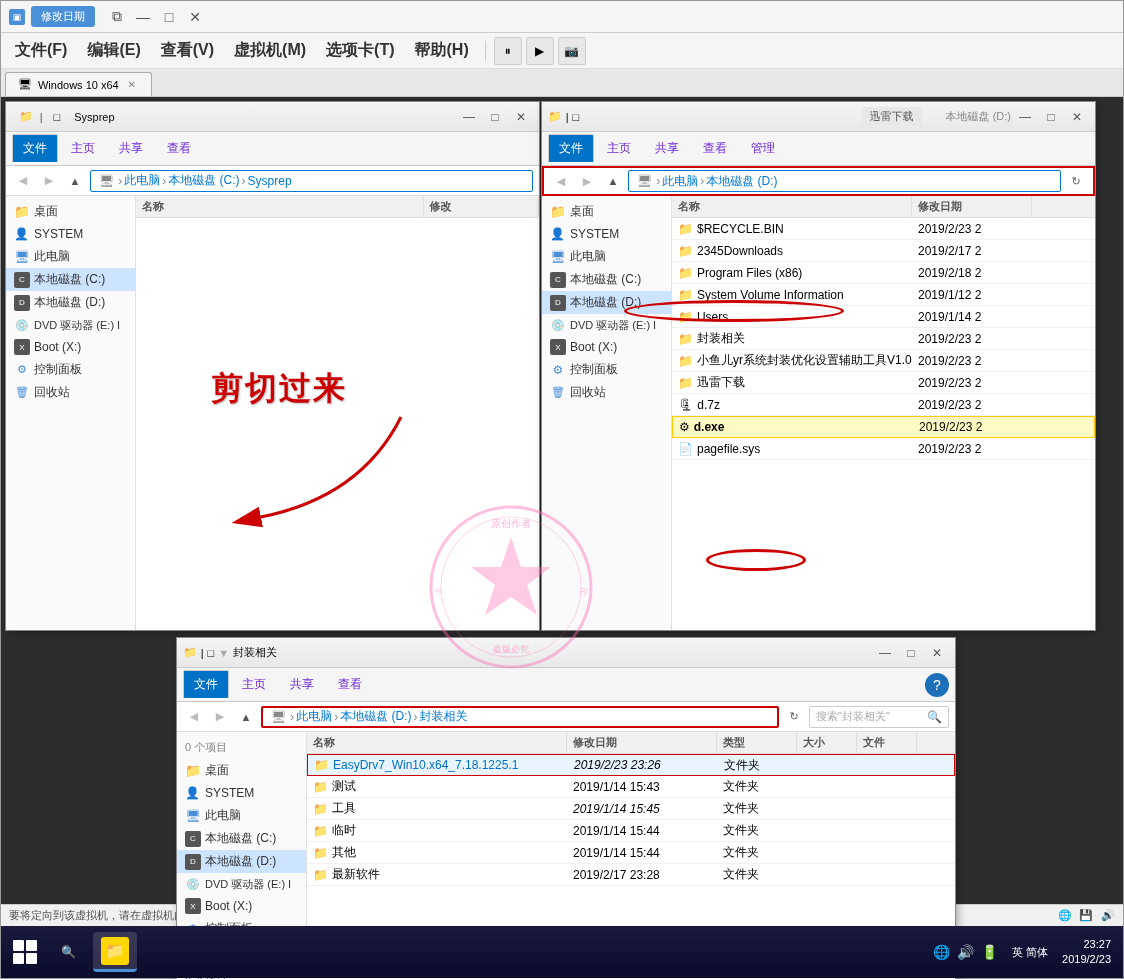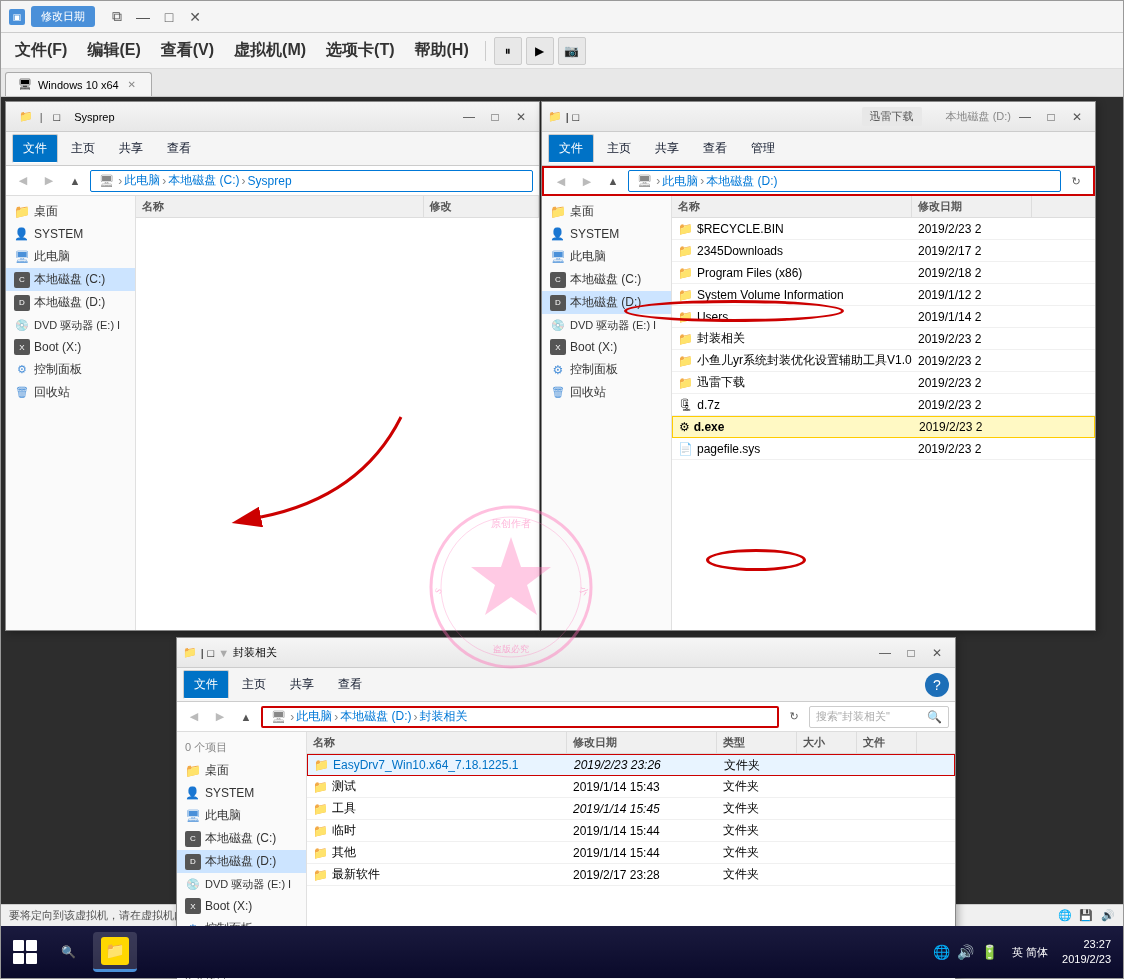--- a/index.html
+++ b/index.html
@@ -202,21 +202,21 @@
       align-items: center;
       padding: 0 6px;
       gap: 2px;
     }
     .ribbon-tab {
       padding: 5px 10px;
       font-size: 12px;
       cursor: pointer;
       border: 1px solid transparent;
       border-radius: 2px;
-      color: #0f172a;
+      color: #6d28d9;
     }
     .ribbon-tab.active {
       background: #fff;
       border-color: #ccc;
       border-bottom-color: #fff;
       color: #0072c6;
     }
 
     
     .address-bar {
@@ -1062,20 +1062,21 @@
               </div>
           </div>
         </div>
       </div>
 
       <div class="explorer-statusbar">
         <span>0 个项目</span>
       </div>
     </div>
 
+    <div class="cut-text">剪切过来</div>
 
     <svg class="annotation-arrow" style="position:absolute; top:100px; left:180px; width:280px; height:340px; overflow:visible;">
       <defs>
         <marker id="arrowhead" markerWidth="10" markerHeight="7" refX="0" refY="3.5" orient="auto">
           <polygon points="0 0, 10 3.5, 0 7" fill="#cc0000"></polygon>
         </marker>
       </defs>
       <path d="M 220 220 Q 180 300 80 320" stroke="#cc0000" stroke-width="3" fill="none" marker-end="url(#arrowhead)"></path>
     </svg>
 

